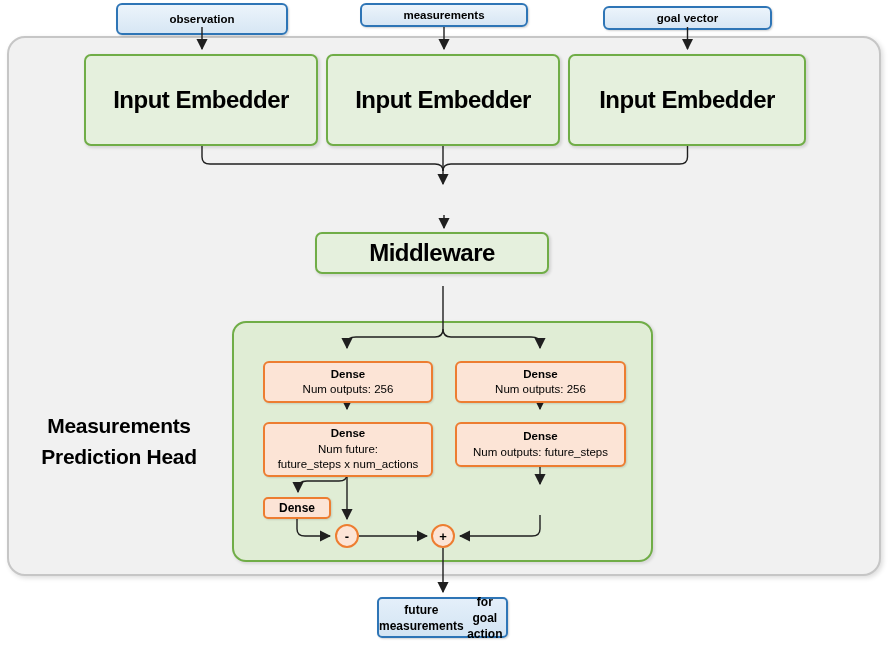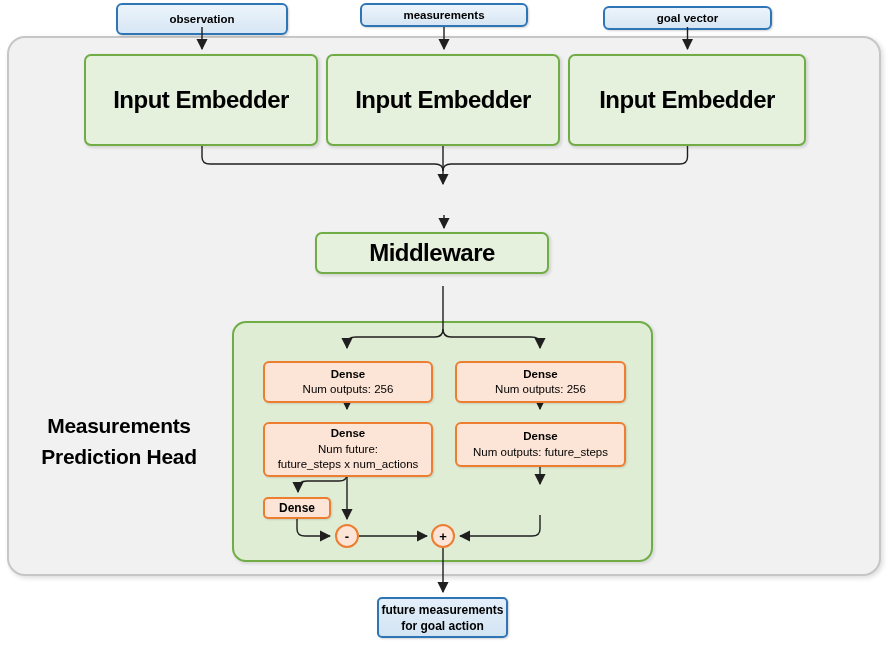--- a/index.html
+++ b/index.html
@@ -51,21 +51,21 @@
     background:#FCE4D6;border:2.6px solid #ED7D31;border-radius:50%;
     font-weight:bold;font-size:13px;z-index:4;line-height:1;
   }
   .head-label{
     position:absolute;z-index:2;text-align:center;
     font-weight:bold;font-size:21px;line-height:31px;letter-spacing:-0.3px;
   }
   .io-bottom{
     background:linear-gradient(180deg,#e4effa 0%,#d3e4f3 100%);
     border:2.4px solid #2E75B6;border-radius:5px;
-    font-weight:bold;font-size:12px;line-height:16px;flex-direction:column;
+    font-weight:bold;font-size:12px;line-height:16px;flex-direction:row;
     box-shadow:1px 1px 2px rgba(0,0,0,0.18);
   }
 </style>
 </head>
 <body>
 
 <div class="canvas">
 
   <div class="outer-panel" style="left:7px;top:36px;width:874px;height:540px"></div>
 

